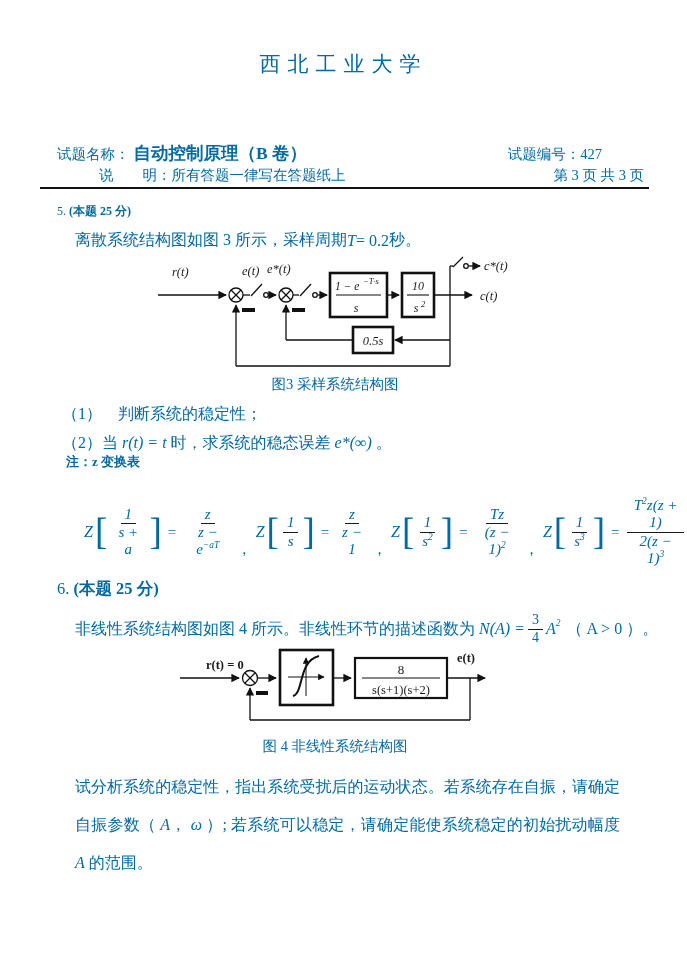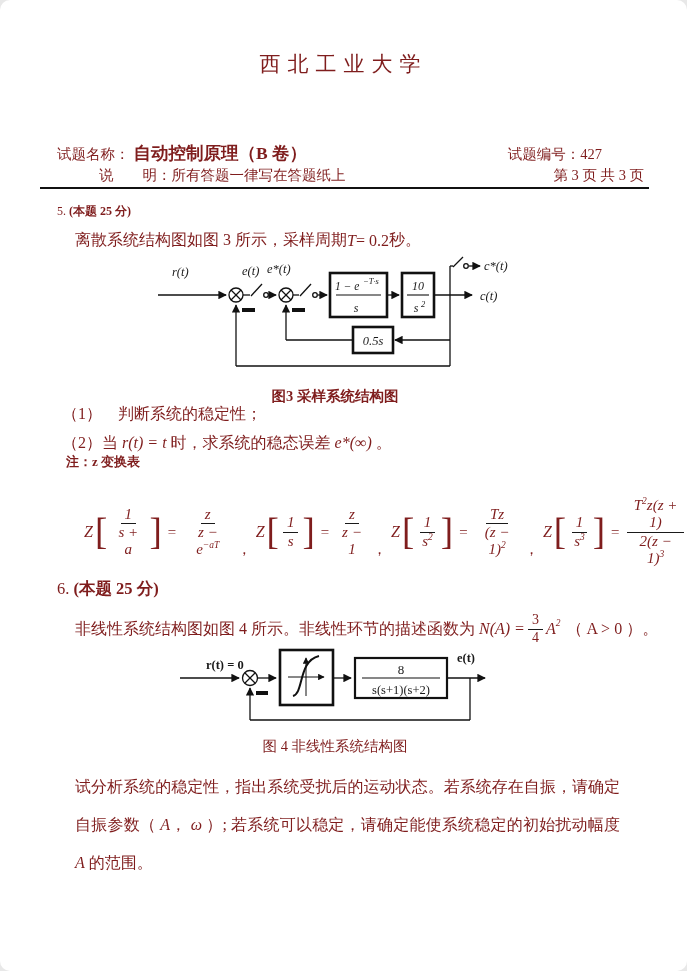--- a/index.html
+++ b/index.html
@@ -1,19 +1,19 @@
 <!DOCTYPE html>
 <html><head>
 <meta charset="utf-8">
 <style>
   html,body{margin:0;padding:0;background:#e8e8e8;}
   .page{
     position:relative;width:687px;height:971px;background:#ffffff;
-    color:#7f1d1d;font-family:"Liberation Serif","DejaVu Serif",serif;
-    margin:0 auto;overflow:hidden;border-radius:10px;
+    color:#0369a1;font-family:"Liberation Serif","DejaVu Serif",serif;
+    margin:0 auto;overflow:hidden;
   }
   .abs{position:absolute;}
   .bold{font-weight:700;}
   .mi{font-style:italic;}
   .center{text-align:center;}
   .sp{font-size:9.5px;position:relative;top:-6px;}
   .frac{display:inline-flex;flex-direction:column;align-items:center;vertical-align:middle;margin:0 3px;line-height:1.15;text-align:center;}
   .frac .fn{padding:0 4px;border-bottom:1.3px solid #1a1a1a;}
   .frac .fd{padding:0 4px;}
   .brk{font-size:37px;line-height:0.85;font-style:normal;font-weight:400;margin:0 1px;}
@@ -132,21 +132,21 @@
       <text x="213" y="28" font-size="8.5">−T·s</text>
       <text x="206" y="56" font-size="12" text-anchor="middle">s</text>
 
       <text x="268" y="34" font-size="12" text-anchor="middle">10</text>
       <text x="266" y="56" font-size="12" text-anchor="middle">s</text>
       <text x="271" y="51" font-size="8.5">2</text>
 
       <text x="223" y="89" font-size="12.5" text-anchor="middle">0.5s</text>
     </g>
   </svg>
-  <div class="abs center caption" style="left:150px;top:387px;width:370px;font-weight:bold;">图3 采样系统结构图</div>
+  <div class="abs center caption" style="left:150px;top:375px;width:370px;">图3 采样系统结构图</div>
 
   <div class="abs bodytext" style="left:62px;top:404px;">（1）　判断系统的稳定性；</div>
   <div class="abs bodytext" style="left:62px;top:433px;">
     <span>（2）当 </span><span class="mi">r(t) = t</span><span> 时，求系统的稳态误差 </span><span class="mi">e*(∞)</span><span> 。</span>
   </div>
 
   <div class="abs bold" style="left:66px;top:453px;font-size:13px;">注：z 变换表</div>
 
   <div class="abs eqrow" style="left:84px;top:497px;">
 

